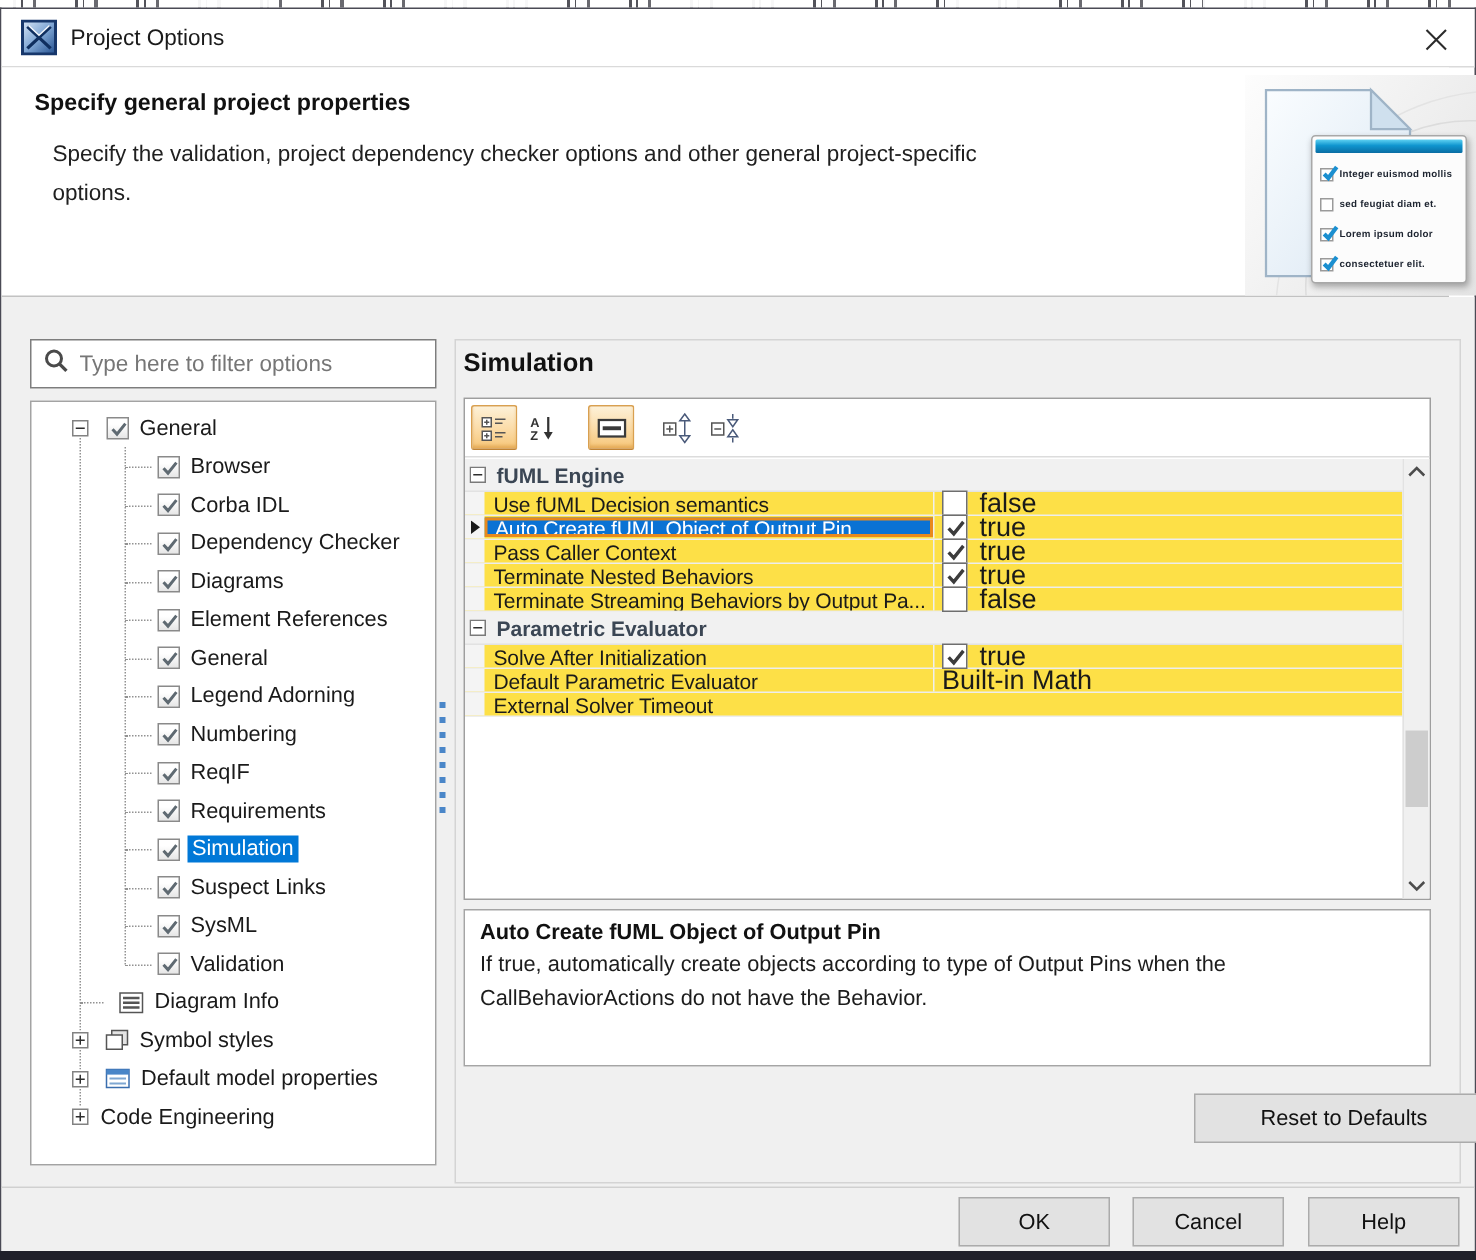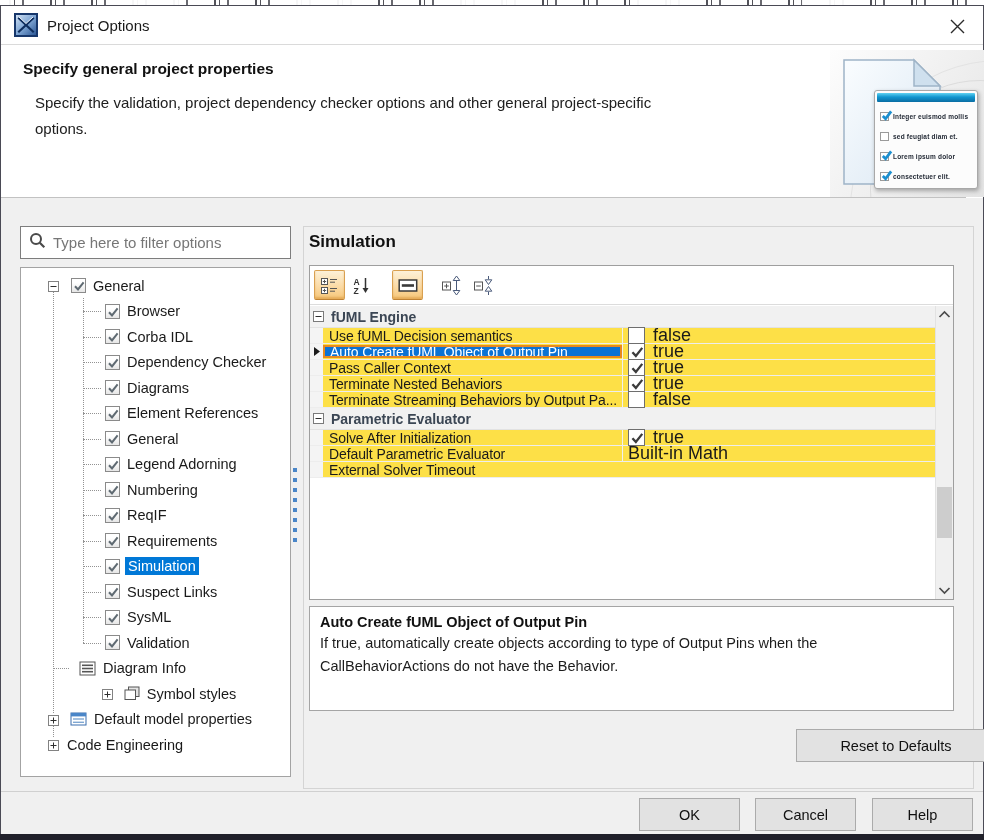--- a/index.html
+++ b/index.html
@@ -342,21 +342,21 @@
           <span class="ticon" style="margin-left: 10px;">
             <svg width="17" height="15" viewBox="0 0 17 15">
               <rect x="1" y="1" width="15" height="13" fill="#fff" stroke="#555"></rect>
               <line x1="3" y1="4.3" x2="14" y2="4.3" stroke="#555" stroke-width="1.6"></line>
               <line x1="3" y1="7.5" x2="14" y2="7.5" stroke="#555" stroke-width="1.6"></line>
               <line x1="3" y1="10.7" x2="14" y2="10.7" stroke="#555" stroke-width="1.6"></line>
             </svg>
           </span>
           <span class="lbl">Diagram Info</span>
         </div>
-        <div class="tree-row" style="padding-left: 26px; justify-content: center;">
+        <div class="tree-row" style="padding-left: 26px;">
           <span class="conn" style="left: 32px;"></span>
           <span class="exp"><svg width="13" height="13" viewBox="0 0 13 13">
               <rect x="1.5" y="1.5" width="10" height="10" fill="#fff" stroke="#828282"></rect>
               <line x1="3.5" y1="6.5" x2="9.5" y2="6.5" stroke="#2e2e2e"></line>
               <line x1="6.5" y1="3.5" x2="6.5" y2="9.5" stroke="#2e2e2e"></line>
             </svg></span>
           <span class="ticon" style="margin-left: 10px;">
             <svg width="16" height="15" viewBox="0 0 16 15">
               <rect x="4.5" y="1" width="10.5" height="9.5" fill="#e4e4e4" stroke="#555"></rect>
               <rect x="1" y="4" width="10.5" height="9.5" fill="#fff" stroke="#555"></rect>

